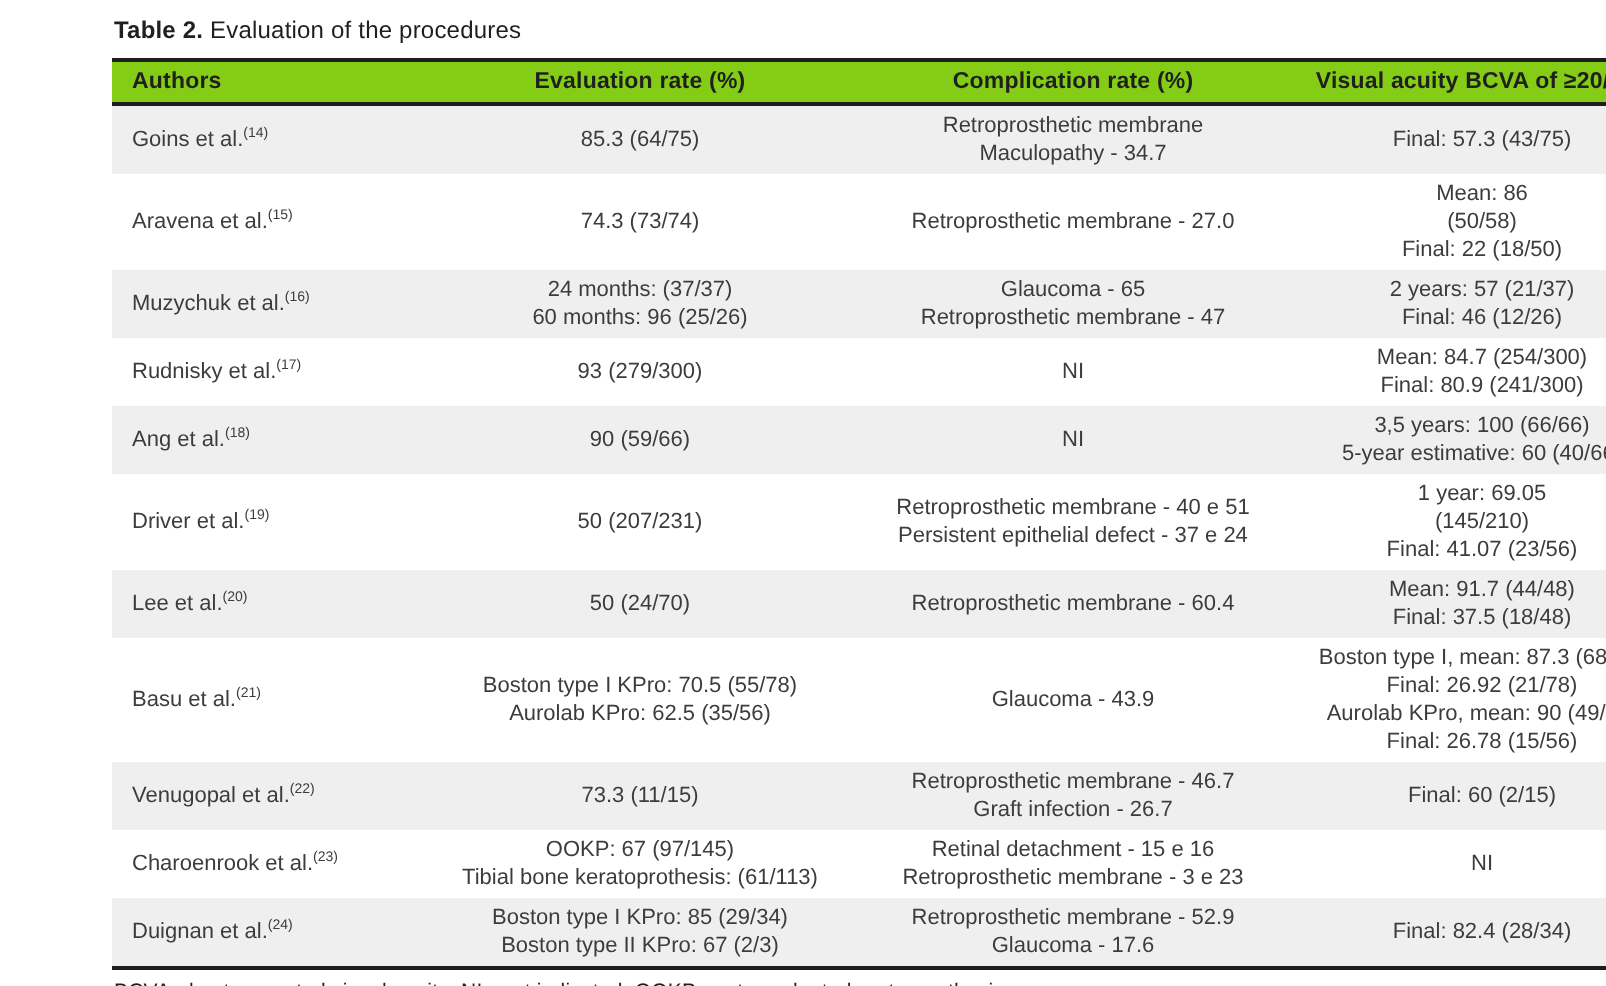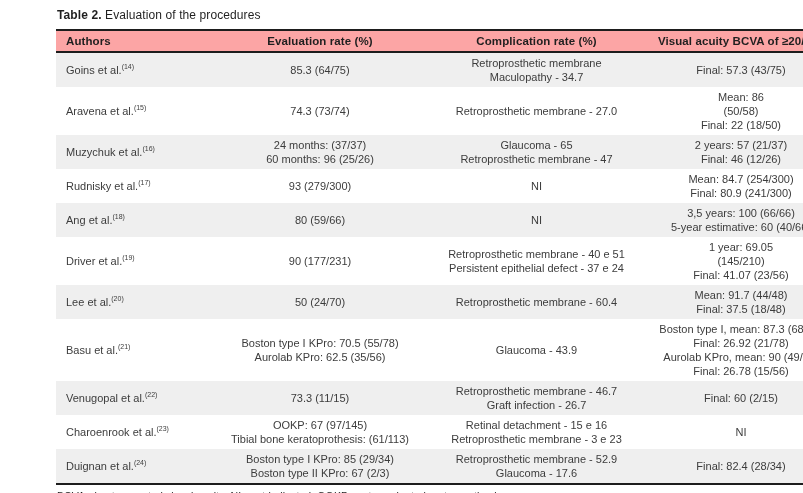--- a/index.html
+++ b/index.html
@@ -23,21 +23,21 @@
     margin: 3px 0 7px 1px;
     letter-spacing: 0.1px;
   }
   .table-title .bold { font-weight: bold; }
   table.eval-table {
     border-collapse: collapse;
     width: 787px;
     table-layout: fixed;
   }
   table.eval-table thead th {
-    background: #fca5a5;
+    background: #84cc16;
     border-top: 2px solid #1d1d1d;
     border-bottom: 2px solid #1d1d1d;
     font-size: 11.5px;
     font-weight: bold;
     color: #1f1f1f;
     padding: 4px 3px;
     text-align: center;
     letter-spacing: 0.1px;
   }
   table.eval-table thead th.col-author {
@@ -116,27 +116,27 @@
           <td>2 years: 57 (21/37)<br>Final: 46 (12/26)</td>
         </tr>
         <tr>
           <td class="col-author">Rudnisky et al.<sup class="ref">(17)</sup></td>
           <td>93 (279/300)</td>
           <td>NI</td>
           <td>Mean: 84.7 (254/300)<br>Final: 80.9 (241/300)</td>
         </tr>
         <tr>
           <td class="col-author">Ang et al.<sup class="ref">(18)</sup></td>
-          <td>80 (59/66)</td>
+          <td>90 (59/66)</td>
           <td>NI</td>
           <td>3,5 years: 100 (66/66)<br>5-year estimative: 60 (40/66)</td>
         </tr>
         <tr>
           <td class="col-author">Driver et al.<sup class="ref">(19)</sup></td>
-          <td>90 (177/231)</td>
+          <td>50 (207/231)</td>
           <td>Retroprosthetic membrane - 40 e 51<br>Persistent epithelial defect - 37 e 24</td>
           <td>1 year: 69.05<br>(145/210)<br>Final: 41.07 (23/56)</td>
         </tr>
         <tr>
           <td class="col-author">Lee et al.<sup class="ref">(20)</sup></td>
           <td>50 (24/70)</td>
           <td>Retroprosthetic membrane - 60.4</td>
           <td>Mean: 91.7 (44/48)<br>Final: 37.5 (18/48)</td>
         </tr>
         <tr>

